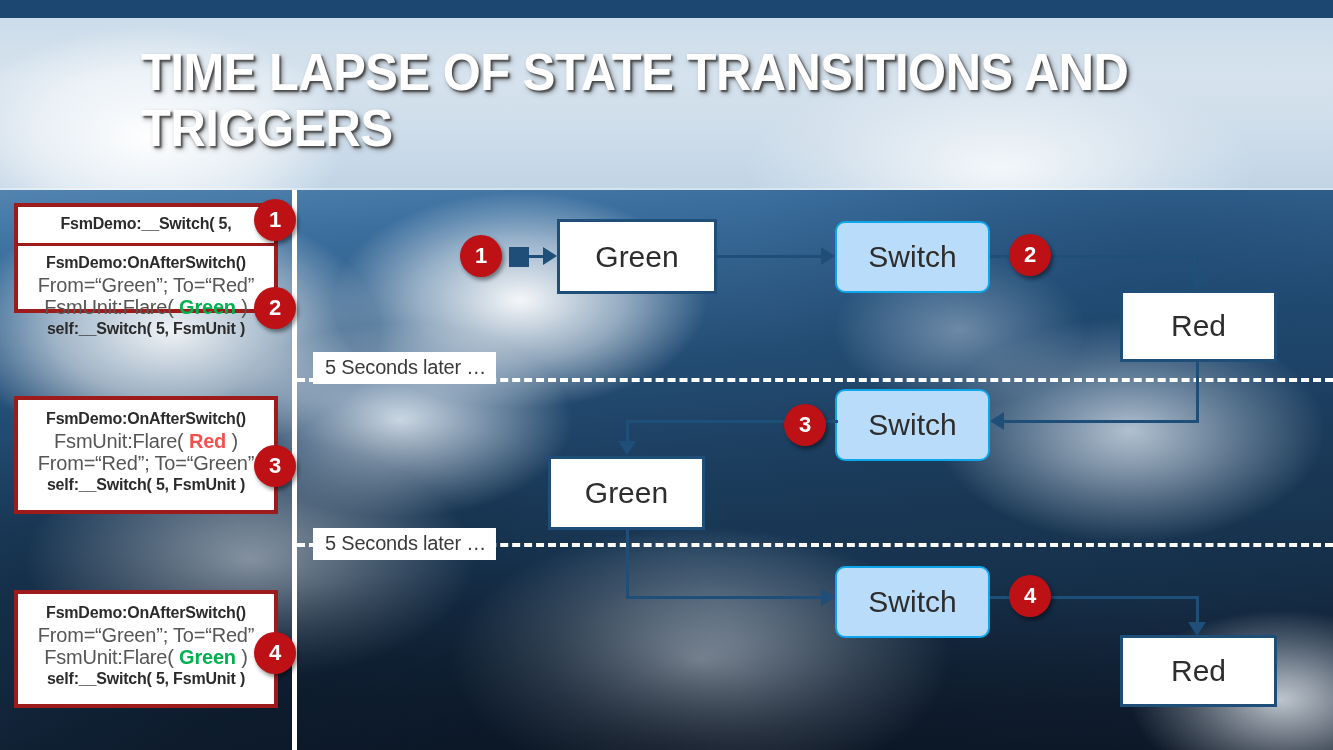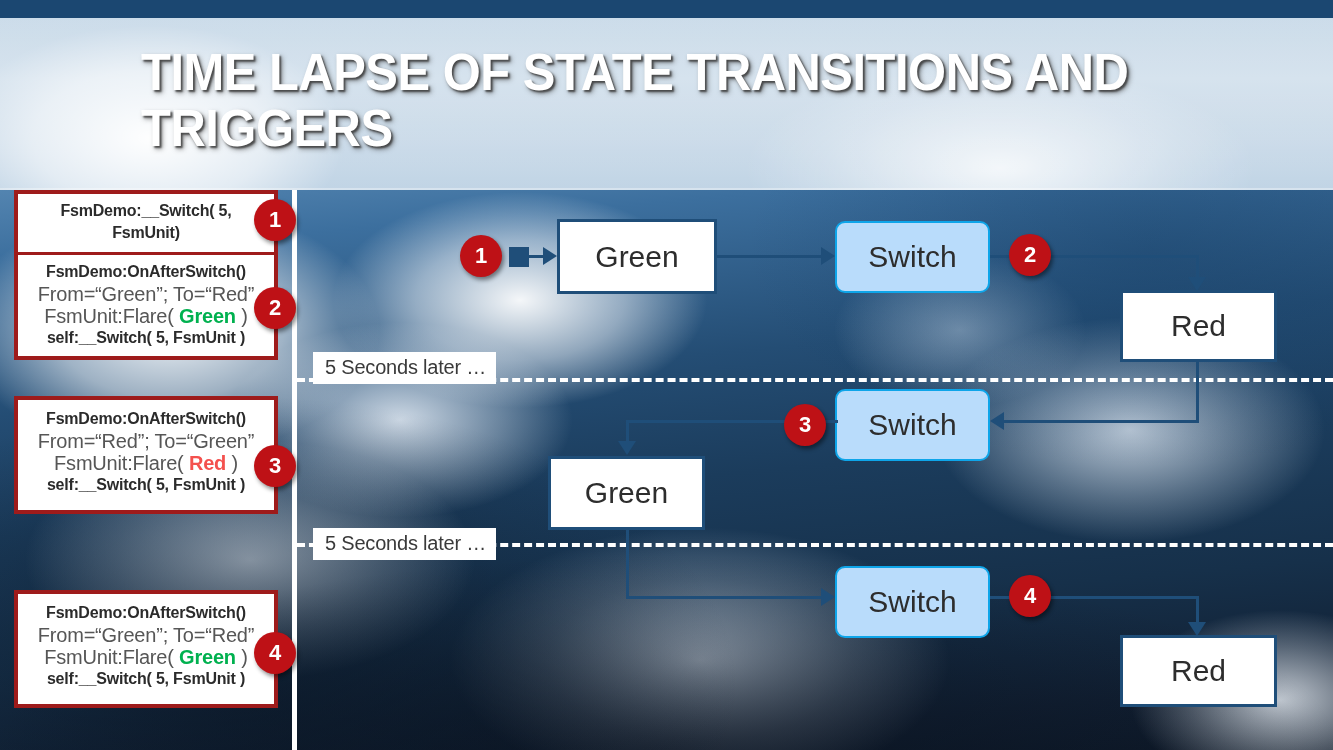--- a/index.html
+++ b/index.html
@@ -54,21 +54,21 @@
 
   
   .codebox{position:absolute;background:#ffffff;border:4px solid #9e1b1b;box-sizing:border-box;}
   .codebox .sep{height:3px;background:#9e1b1b;margin:0 -0px;}
   .codeline{text-align:center;white-space:nowrap;}
   .cl-bold{font-weight:bold;color:#2b2b2b;font-size:16px;line-height:22px;letter-spacing:-.2px;}
   .cl-norm{font-weight:normal;color:#565656;font-size:20px;line-height:22px;letter-spacing:-.2px;}
   .kw-green{color:#00b14f;font-weight:bold;}
   .kw-red{color:#f4514e;font-weight:bold;}
 
-  #box1{left:14px;top:190px;width:264px;height:170px;}
+  #box1{left:14px;top:203px;width:264px;height:110px;}
   #box1 .part-a{padding:6px 6px 8px 6px;}
   #box1 .part-b{padding:6px 6px 8px 6px;}
   #box2{left:14px;top:396px;width:264px;height:118px;padding:8px 6px;}
   #box3{left:14px;top:590px;width:264px;height:118px;padding:8px 6px;}
 
   
   .badge{position:absolute;width:42px;height:42px;border-radius:50%;
     background:#be1116;color:#ffffff;font-size:22px;font-weight:bold;
     display:flex;align-items:center;justify-content:center;
     box-shadow:2px 3px 4px rgba(0,0,0,.45);}
@@ -106,37 +106,36 @@
     <div class="titleband-bg"></div>
     <div class="titleband-line"></div>
   </div>
   <div class="title">TIME LAPSE OF STATE TRANSITIONS AND TRIGGERS</div>
 
   <div class="divider"></div>
 
   <div class="codebox" id="box1">
     <div class="part-a">
       <div class="codeline cl-bold">FsmDemo:__Switch(  5,</div>
-      <div class="codeline cl-bold">FsmUnit)</div>
     </div>
     <div class="sep"></div>
     <div class="part-b">
       <div class="codeline cl-bold">FsmDemo:OnAfterSwitch()</div>
       <div class="codeline cl-norm">From=“Green”; To=“Red”</div>
       <div class="codeline cl-norm"><span>FsmUnit:Flare( </span><span class="kw-green">Green</span><span> )</span></div>
       <div class="codeline cl-bold">self:__Switch(  5, FsmUnit )</div>
     </div>
   </div>
   <div class="badge" style="left:254px;top:199px;">1</div>
   <div class="badge" style="left:254px;top:287px;">2</div>
 
   <div class="codebox" id="box2">
     <div class="codeline cl-bold">FsmDemo:OnAfterSwitch()</div>
+    <div class="codeline cl-norm"><span>FsmUnit:Flare( </span><span class="kw-red">Red</span><span> )</span></div>
     <div class="codeline cl-norm">From=“Red”; To=“Green”</div>
-    <div class="codeline cl-norm"><span>FsmUnit:Flare( </span><span class="kw-red">Red</span><span> )</span></div>
     <div class="codeline cl-bold">self:__Switch(  5, FsmUnit )</div>
   </div>
   <div class="badge" style="left:254px;top:445px;">3</div>
 
   <div class="codebox" id="box3">
     <div class="codeline cl-bold">FsmDemo:OnAfterSwitch()</div>
     <div class="codeline cl-norm">From=“Green”; To=“Red”</div>
     <div class="codeline cl-norm"><span>FsmUnit:Flare( </span><span class="kw-green">Green</span><span> )</span></div>
     <div class="codeline cl-bold">self:__Switch(  5, FsmUnit )</div>
   </div>

